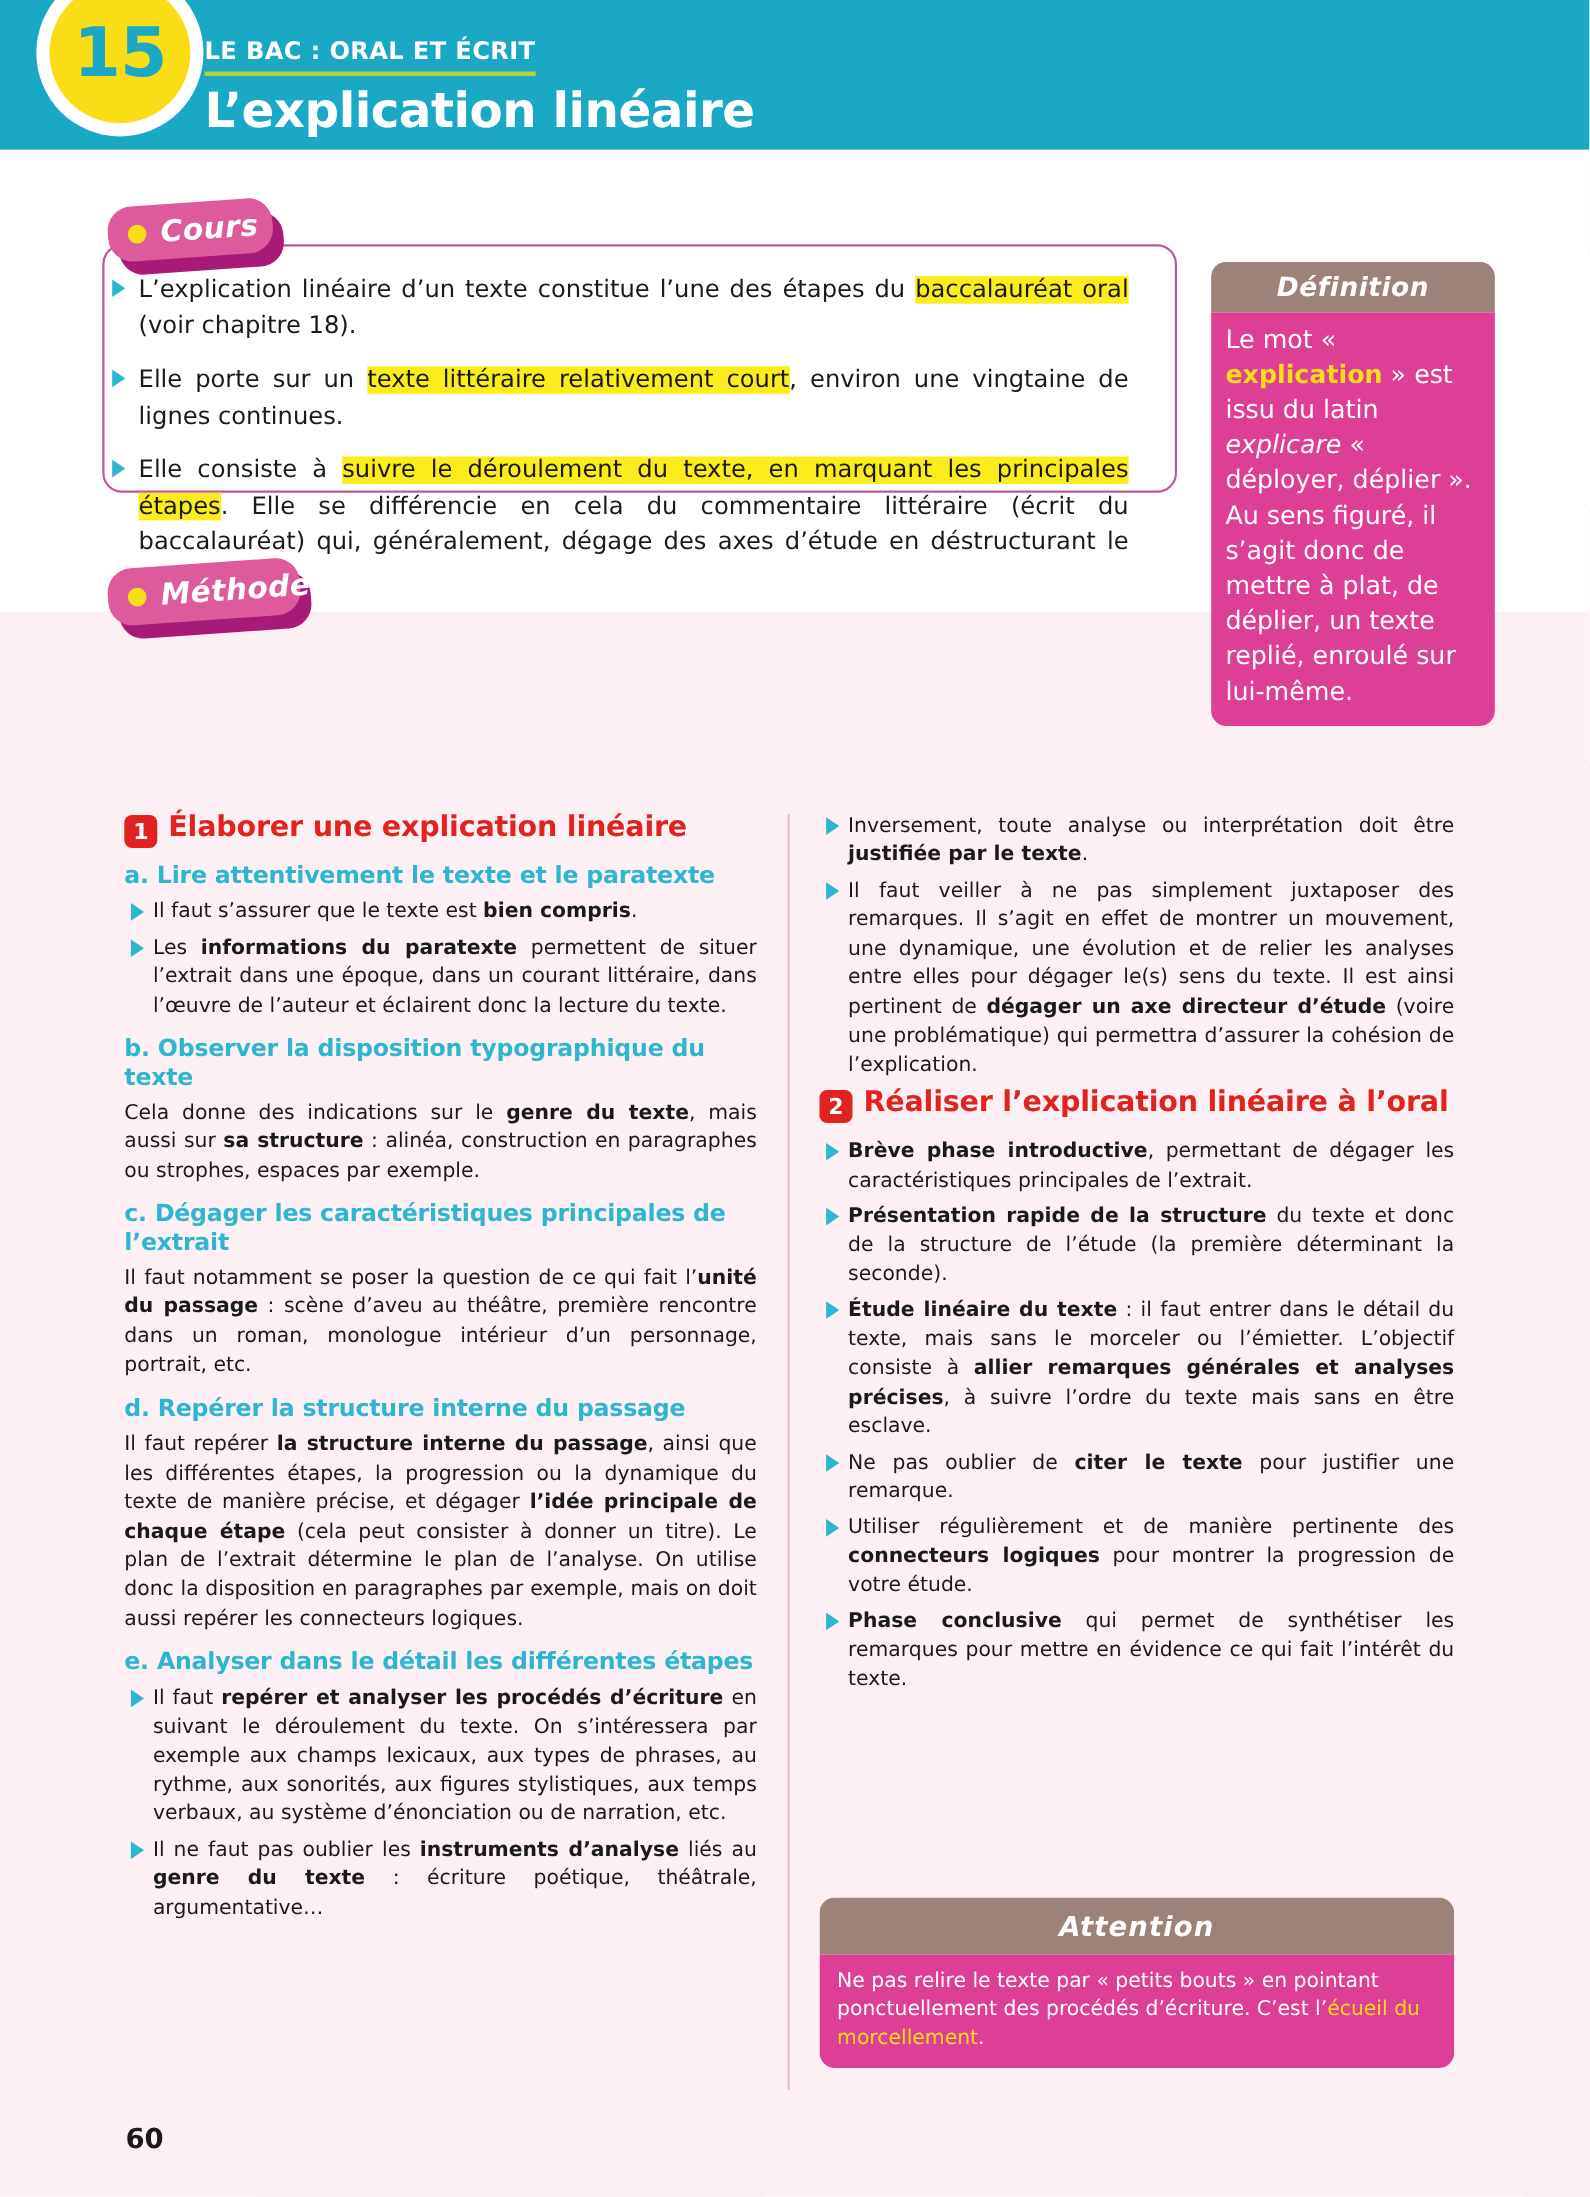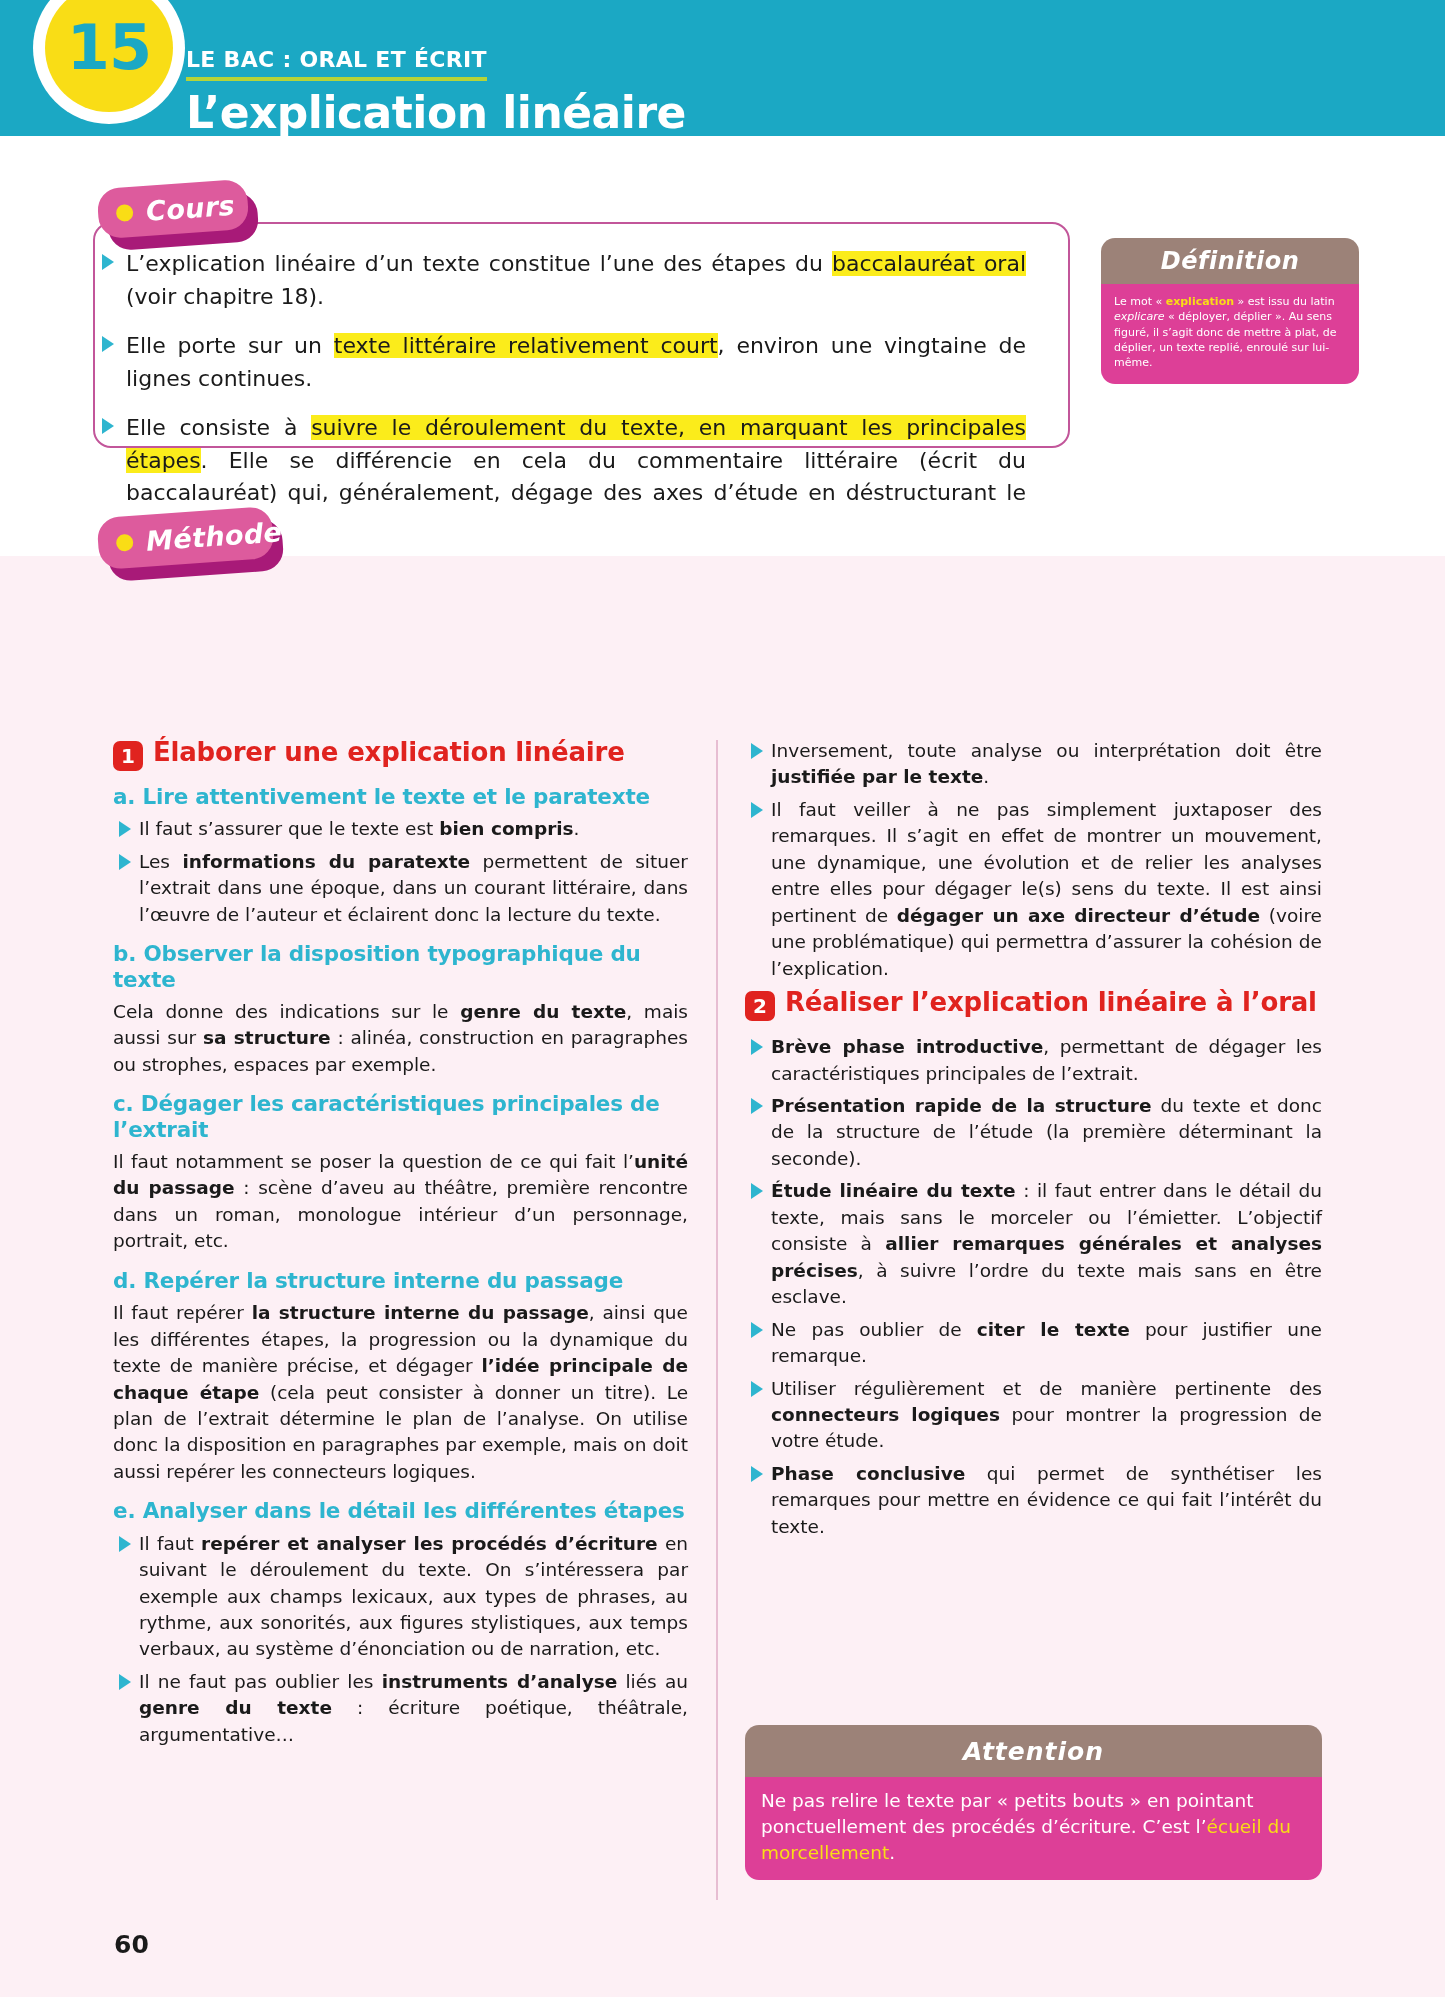--- a/index.html
+++ b/index.html
@@ -26,21 +26,21 @@
     position:absolute; left:12px; top:12px;
     width:128px; height:128px; border-radius:50%;
     background:#f9dd16;
     display:flex; align-items:center; justify-content:center;
   }
   .hdr-num {
     font-family:"DejaVu Sans", sans-serif;
     font-weight:bold; font-size:62px; color:#1ba8c4;
     letter-spacing:-1px; line-height:1;
   }
-  .hdr-texts { position:absolute; left:186px; top:48px; }
+  .hdr-texts { position:absolute; left:186px; top:36px; }
   .hdr-eyebrow {
     font-family:"DejaVu Sans", sans-serif;
     font-weight:bold; font-size:22px; color:#ffffff;
     letter-spacing:0.3px; line-height:1.1;
     display:inline-block;
     padding-bottom:5px;
     border-bottom:4px solid #b6d438;
   }
   .hdr-title {
     font-family:"DejaVu Sans", sans-serif;
@@ -119,21 +119,21 @@
     display:flex; align-items:center; justify-content:center;
   }
   .defbox-head-title {
     font-family:"DejaVu Sans", sans-serif;
     font-weight:bold; font-style:italic;
     font-size:24px; color:#ffffff; letter-spacing:0.5px;
   }
   .defbox-body {
     background:#dd3f97; padding:10px 13px 14px 13px;
     font-family:"DejaVu Sans", sans-serif;
-    font-size:11px; color:#ffffff; line-height:1.39;
+    font-size:23px; color:#ffffff; line-height:1.39;
   }
   .def-word { color:#f9dd16; font-weight:bold; }
   .ital { font-style:italic; }
 
   
   .attbox {
     position:absolute; left:745px; top:1725px;
     width:577px; border-radius:14px; overflow:hidden;
   }
   .attbox-head {

